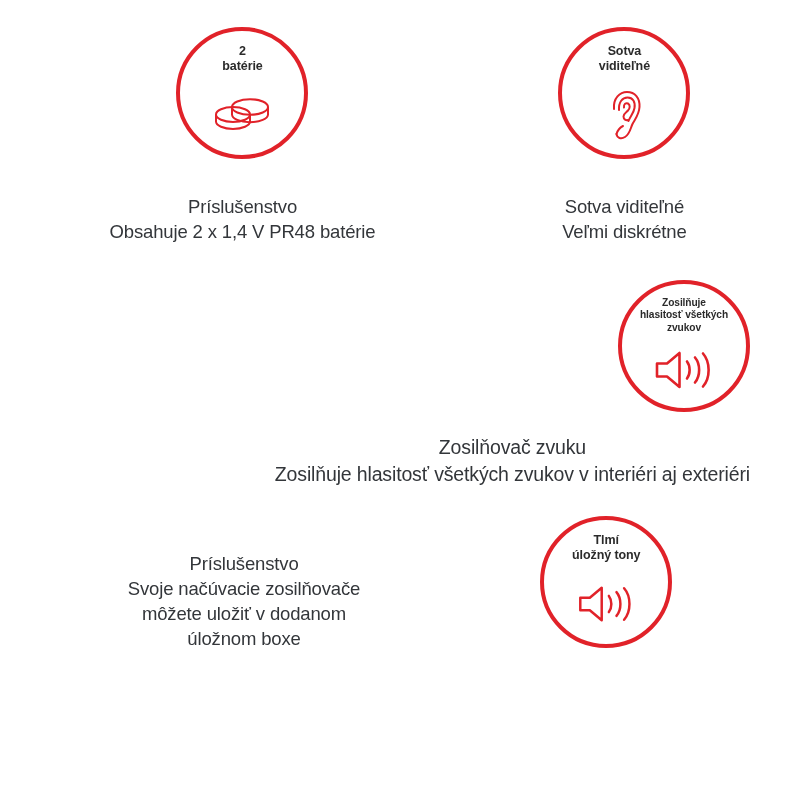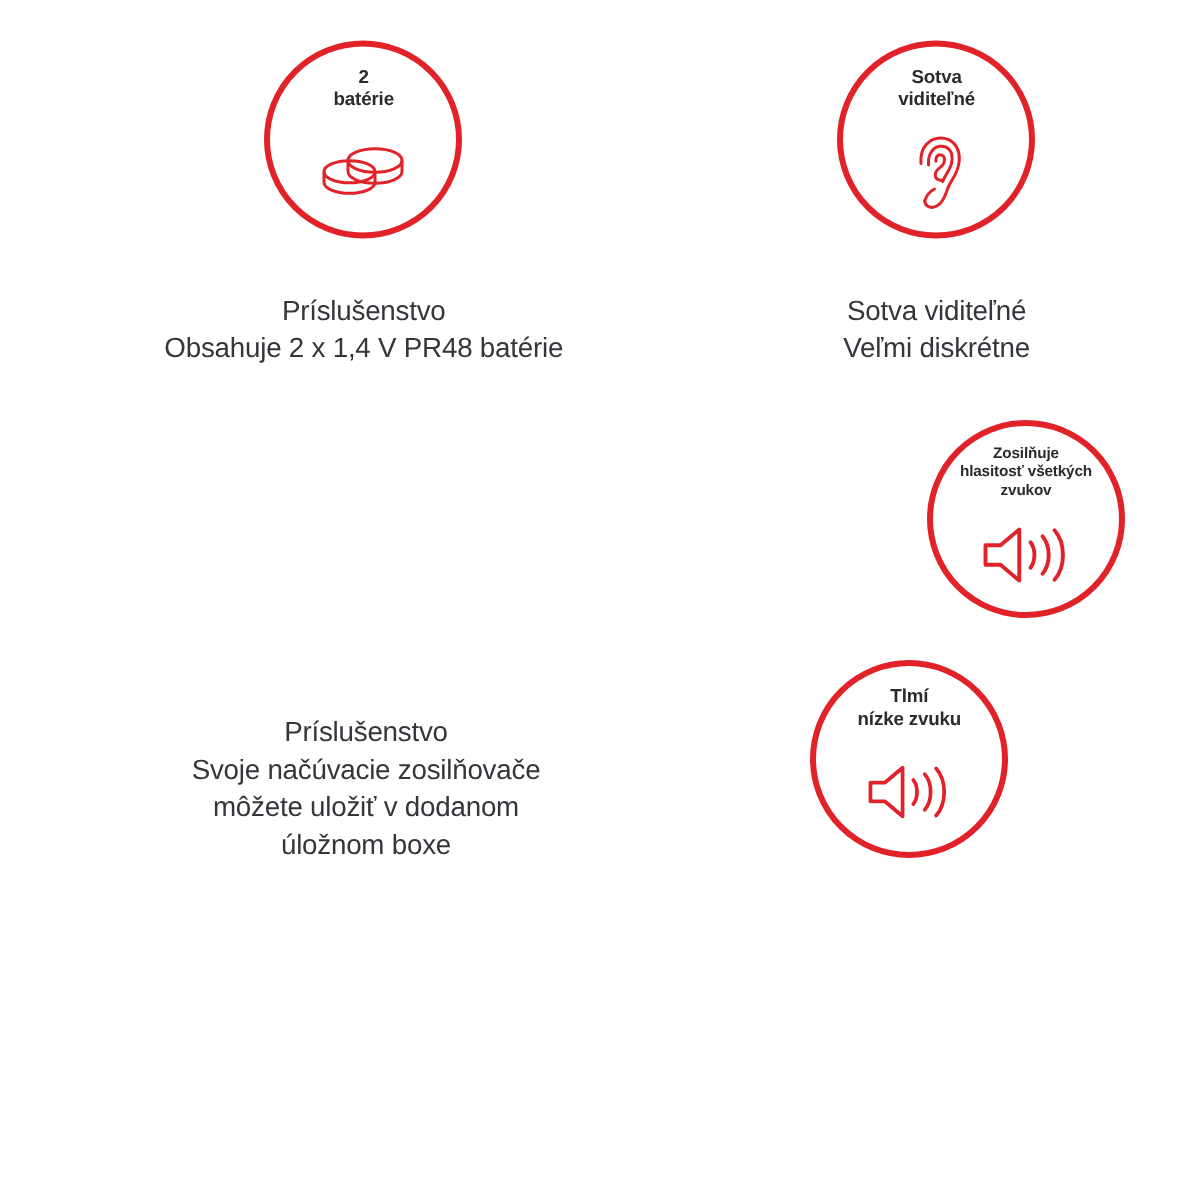--- a/index.html
+++ b/index.html
@@ -177,37 +177,39 @@
           <svg width="60" height="42" viewBox="0 0 60 42" fill="none" stroke="#e12229" stroke-width="2.6" stroke-linecap="round" stroke-linejoin="round">
 
             <path d="M3 14.5 H13 L25.5 4 V38 L13 27.5 H3 Z"></path>
 
             <path d="M33 12.5 C36.5 17 36.5 25 33 29.5"></path>
             <path d="M41 8.5 C46.5 15 46.5 27 41 33.5"></path>
             <path d="M49 4.5 C56.5 13 56.5 29 49 37.5"></path>
           </svg>
         </span>
       </div>
+      <div class="caption caption-middle">Zosilňovač zvuku
+Zosilňuje hlasitosť všetkých zvukov v interiéri aj exteriéri</div>
     </div>
 
   </div>
 
   <div class="row row-bottom">
 
     <div class="feature">
       <div class="caption">Príslušenstvo
 Svoje načúvacie zosilňovače
 môžete uložiť v dodanom
 úložnom boxe</div>
     </div>
 
     <div class="feature">
       <div class="badge">
         <div class="badge-title">Tlmí
-nízke zvuku</div>
+úložný tony</div>
         <span class="badge-icon badge-icon-speaker2">
           <svg width="58" height="40" viewBox="0 0 60 42" fill="none" stroke="#e12229" stroke-width="2.6" stroke-linecap="round" stroke-linejoin="round">
             <path d="M3 14.5 H13 L25.5 4 V38 L13 27.5 H3 Z"></path>
             <path d="M33 12.5 C36.5 17 36.5 25 33 29.5"></path>
             <path d="M41 8.5 C46.5 15 46.5 27 41 33.5"></path>
             <path d="M49 4.5 C56.5 13 56.5 29 49 37.5"></path>
           </svg>
         </span>
       </div>
     </div>

